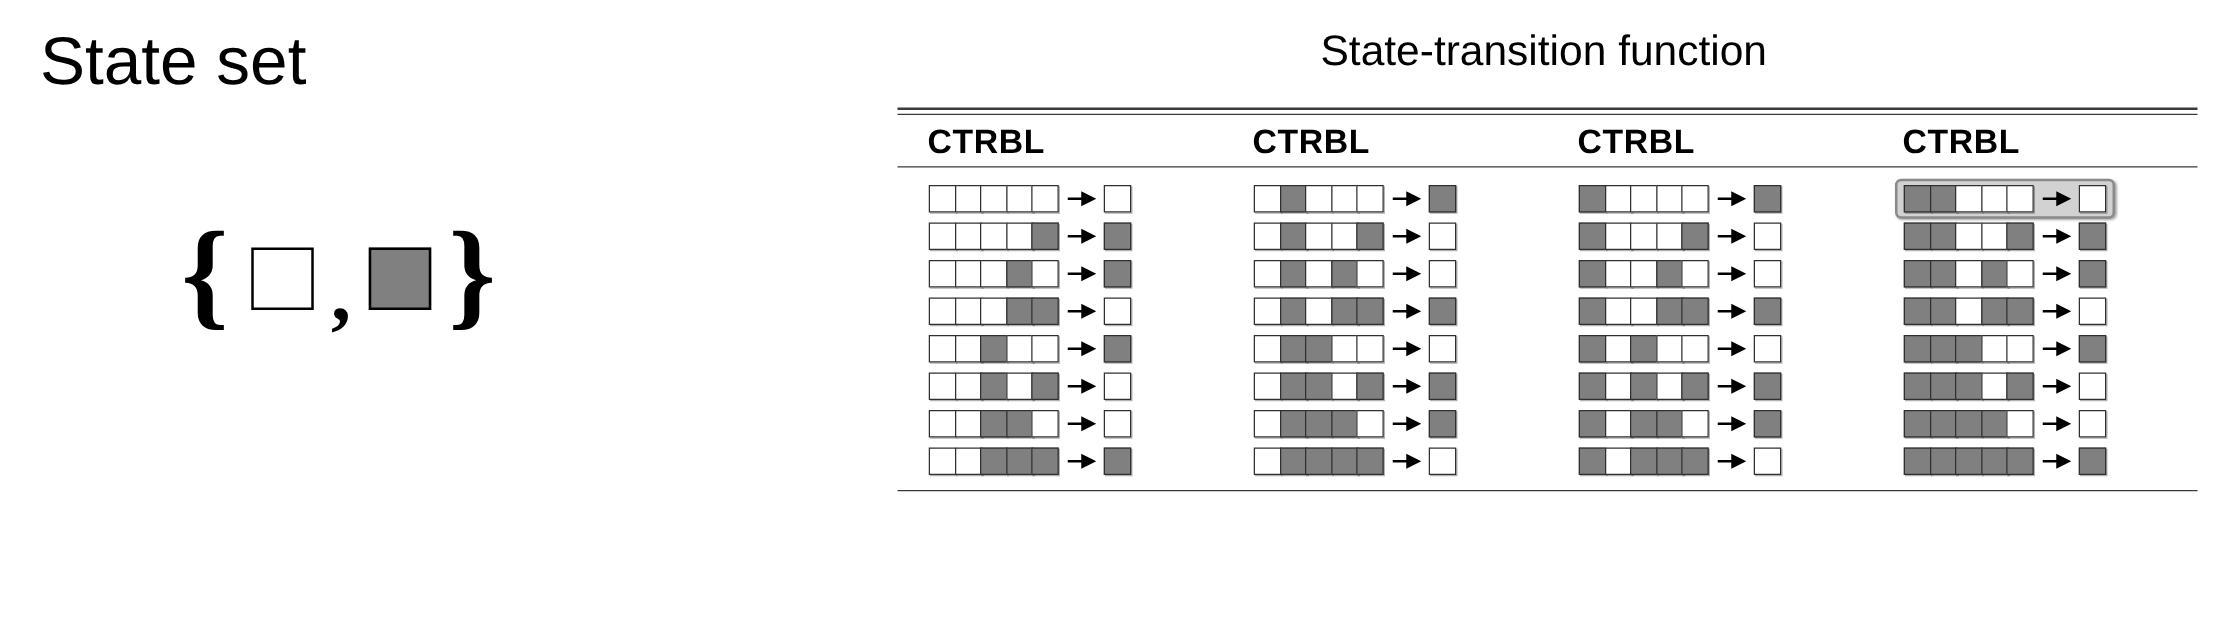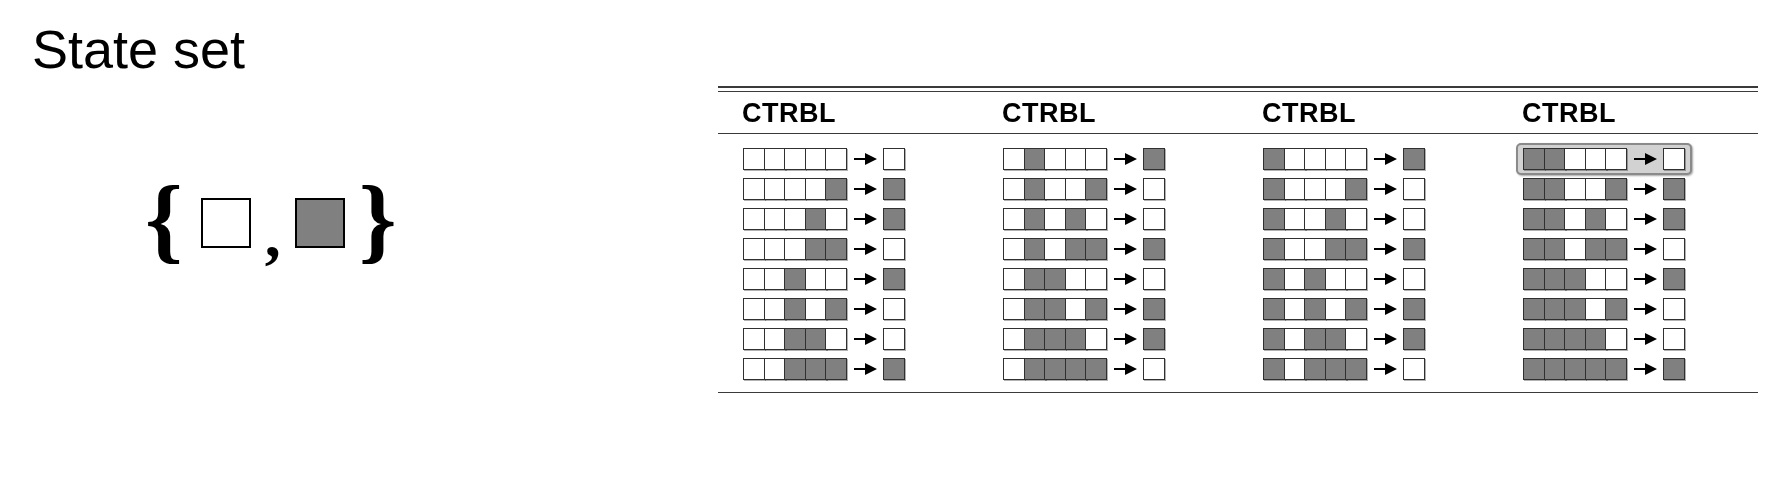--- a/index.html
+++ b/index.html
@@ -139,20 +139,21 @@
 
     <span class="state-swatch filled"></span>
 
     <span class="brace right">}</span>
   </div>
 
 </div>
 
 <div id="right-panel">
 
+  <div id="stf-title">State-transition function</div>
 
   <div id="stf-table">
 
     <div class="rule-topline"></div>
 
     <div class="header-row">
       <div class="header-cell">CTRBL</div>
       <div class="header-cell">CTRBL</div>
       <div class="header-cell">CTRBL</div>
       <div class="header-cell">CTRBL</div>

